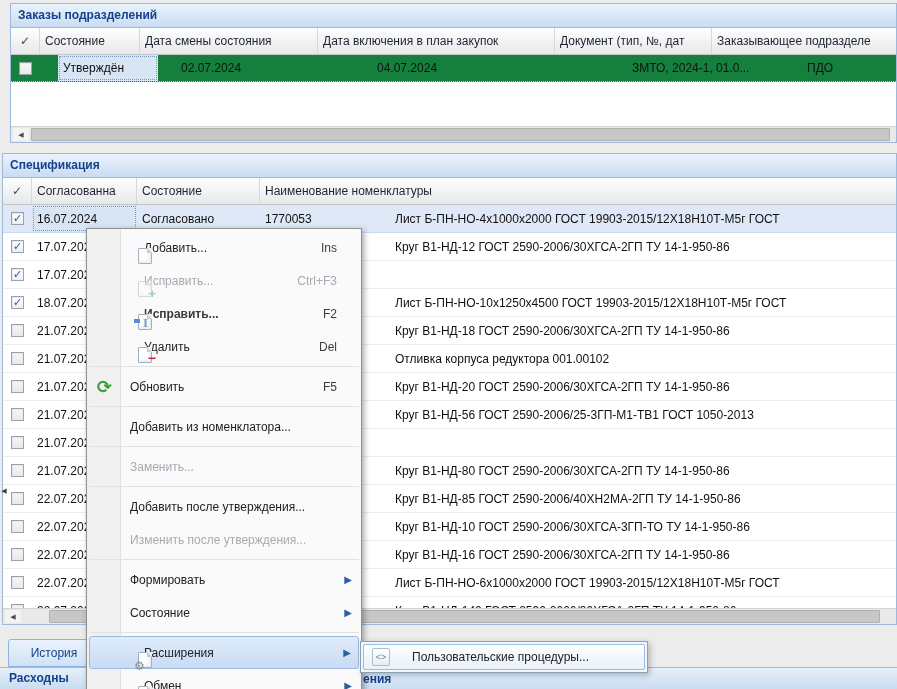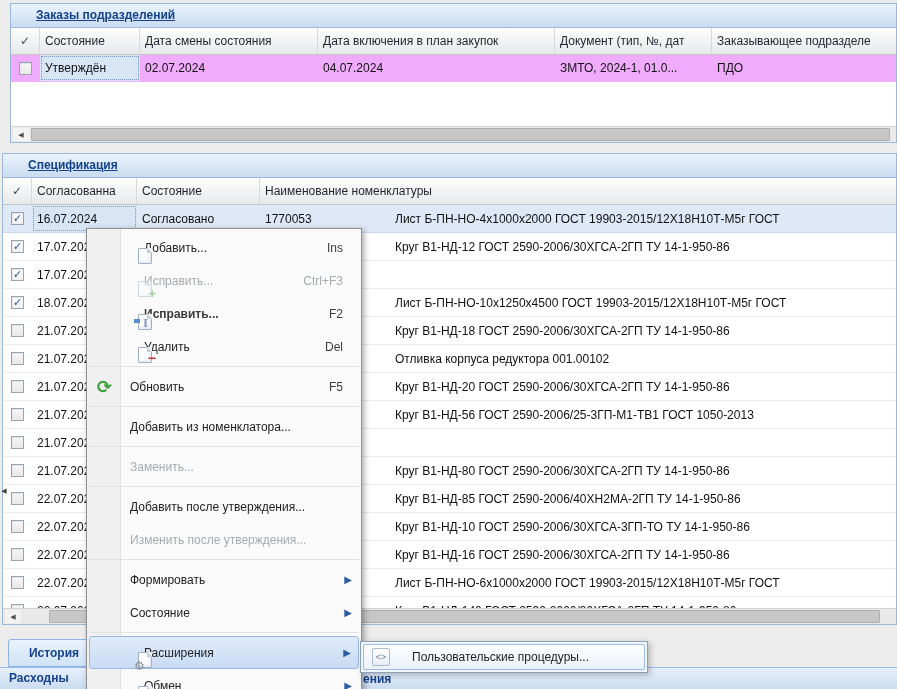--- a/index.html
+++ b/index.html
@@ -1,34 +1,34 @@
 <!DOCTYPE html>
 <html><head>
 <meta charset="utf-8">
 <style>
   html,body{margin:0;padding:0;background:#DADADA;}
   .stage{position:relative;width:897px;height:689px;background:#ECECEC;overflow:hidden;
          font-family:"Liberation Sans","DejaVu Sans",sans-serif;font-size:12px;color:#111;}
 
   
   .panel{position:absolute;border:1px solid #9CB8DA;background:#fff;box-sizing:border-box;}
-  .panel-hd{height:23px;line-height:23px;padding-left:25px;font-weight:bold;color:#15428B;
-            background:linear-gradient(#EAF3FD,#C9DCF1);border-bottom:1px solid #9CB8DA;white-space:nowrap;overflow:hidden;text-decoration:underline;}
+  .panel-hd{height:23px;line-height:23px;padding-left:7px;font-weight:bold;color:#15428B;
+            background:linear-gradient(#EAF3FD,#C9DCF1);border-bottom:1px solid #9CB8DA;white-space:nowrap;overflow:hidden;}
   #orders{left:10px;right:0;top:3px;height:140px;}
   #spec{left:2px;right:0;top:153px;height:472px;}
 
   
   .ghr{display:flex;height:27px;background:linear-gradient(#FEFEFE,#E7E8EA);border-bottom:1px solid #C6C6C6;box-sizing:border-box;}
   .ghr .c{box-sizing:border-box;border-right:1px solid #D8D8D8;padding:0 5px;line-height:26px;
           white-space:nowrap;overflow:hidden;color:#1F2430;flex:0 0 auto;}
   .ghr .check{display:flex;align-items:center;justify-content:center;padding:0;color:#3F4752;font-size:12px;}
   .ghr .last{flex:1 1 auto;border-right:none;}
   .oc0{width:29px}.oc1{width:100px}.oc2{width:178px}.oc3{width:237px}.oc4{width:157px}
   .sc0{width:29px}.sc1{width:105px}.sc2{width:123px}.sc3{width:130px}
-  .grow{display:flex;height:27px;align-items:center;background:#f0abfc;border-bottom:1px dotted #BCCEE6;box-sizing:border-box;}
+  .grow{display:flex;height:27px;align-items:center;background:#15803d;border-bottom:1px dotted #BCCEE6;box-sizing:border-box;gap:18px;}
   .srow{display:flex;height:28px;align-items:center;background:#fff;border-bottom:1px solid #EDEDED;box-sizing:border-box;}
   .srow.sel{background:#DFE8F6;border-bottom-color:#C9D9EE;}
   .cell{box-sizing:border-box;padding:0 5px;white-space:nowrap;overflow:hidden;flex:0 0 auto;height:100%;display:flex;align-items:center;}
   .cell.chk{justify-content:center;padding:0;}
   .cell.lastc{flex:1 1 auto;}
   .fcell{background:#D7E5F5;outline:1px dotted #7A99C0;outline-offset:-2px;}
   .rows-clip{height:403px;overflow:hidden;}
 
   
   .cb{width:13px;height:13px;box-sizing:border-box;border:1px solid #98A3AE;background:linear-gradient(#FDFDFD,#EFEFEF);
@@ -43,21 +43,21 @@
   .sthumb{position:absolute;top:1px;height:13px;background:#C7C7C7;border:1px solid #AFAFAF;box-sizing:border-box;border-radius:1px;}
   #orders .sthumb{left:20px;right:6px;}
   #spec .sthumb{left:46px;right:16px;}
 
   
   #menu{position:absolute;left:86px;top:228px;width:276px;height:478px;box-sizing:border-box;z-index:10;
         border:1px solid #919191;box-shadow:2px 2px 6px rgba(0,0,0,.35);padding-top:2px;
         background:linear-gradient(90deg,#F0F0F0 0,#F0F0F0 33px,#E0E0E0 33px,#E0E0E0 34px,#FAFAFA 34px);}
   .mi{position:relative;height:33px;display:flex;align-items:center;margin:0 2px;padding-left:41px;box-sizing:border-box;color:#222;}
   .mi .lbl{flex:1 1 auto;white-space:nowrap;overflow:hidden;}
-  .mi .sc{margin-right:16px;color:#3C3C3C;text-align:right;}
+  .mi .sc{margin-right:22px;color:#3C3C3C;text-align:right;}
   .mi.dis .lbl,.mi.dis .sc{color:#A6ABB2;}
   .mi.dis .gico{opacity:.45;}
   .mi.bold .lbl{font-weight:bold;color:#3A3A3A;}
   .mi.hov{background:linear-gradient(#DFEBFA,#C8DCF4);border:1px solid #9CBAE0;border-radius:3px;padding-left:40px;}
   .mi .arr{margin-right:7px;color:#2E5FA3;font-size:10px;line-height:1;}
   .msep{height:7px;position:relative;}
   .msep::after{content:"";position:absolute;left:2px;right:2px;top:3px;border-top:1px solid #E2E2E2;}
   .gico{position:absolute;left:8px;top:50%;transform:translateY(-50%);}
 
   
@@ -78,21 +78,21 @@
   
   #submenu{position:absolute;left:360px;top:641px;width:288px;height:32px;box-sizing:border-box;z-index:11;
            background:#F2F6FB;border:1px solid #8BA0B5;box-shadow:2px 2px 6px rgba(0,0,0,.25);padding:2px;}
   .smi{height:100%;display:flex;align-items:center;box-sizing:border-box;padding:0 8px;
        background:linear-gradient(#FEFEFE,#E9F1FA);border:1px solid #99BBE8;border-radius:2px;color:#222;}
   .smi .lbl{margin-left:22px;white-space:nowrap;overflow:hidden;}
 
   
   #tab-history{position:absolute;left:8px;top:639px;width:92px;height:28px;box-sizing:border-box;z-index:2;
       background:linear-gradient(#EAF3FD,#CFE2F5);border:1px solid #8DB2E3;border-radius:3px 3px 0 0;
-      color:#15428B;font-weight:bold;display:flex;align-items:center;justify-content:center;}
+      color:#15428B;font-weight:normal;display:flex;align-items:center;justify-content:center;}
   #bottom-bar{position:absolute;left:0;right:0;top:667px;height:22px;z-index:1;
       background:linear-gradient(#E6F0FB,#C8DBF0);border-top:1px solid #99BBE8;color:#15428B;font-weight:bold;}
   .bb-left{position:absolute;left:9px;top:3px;}
   .bb-frag{position:absolute;left:363px;top:4px;}
 
   #split-arrow{position:absolute;left:0;top:483px;width:8px;height:16px;z-index:3;color:#3F3F3F;
       font-size:7px;display:flex;align-items:center;justify-content:center;}
 </style>
 </head>
 <body>

